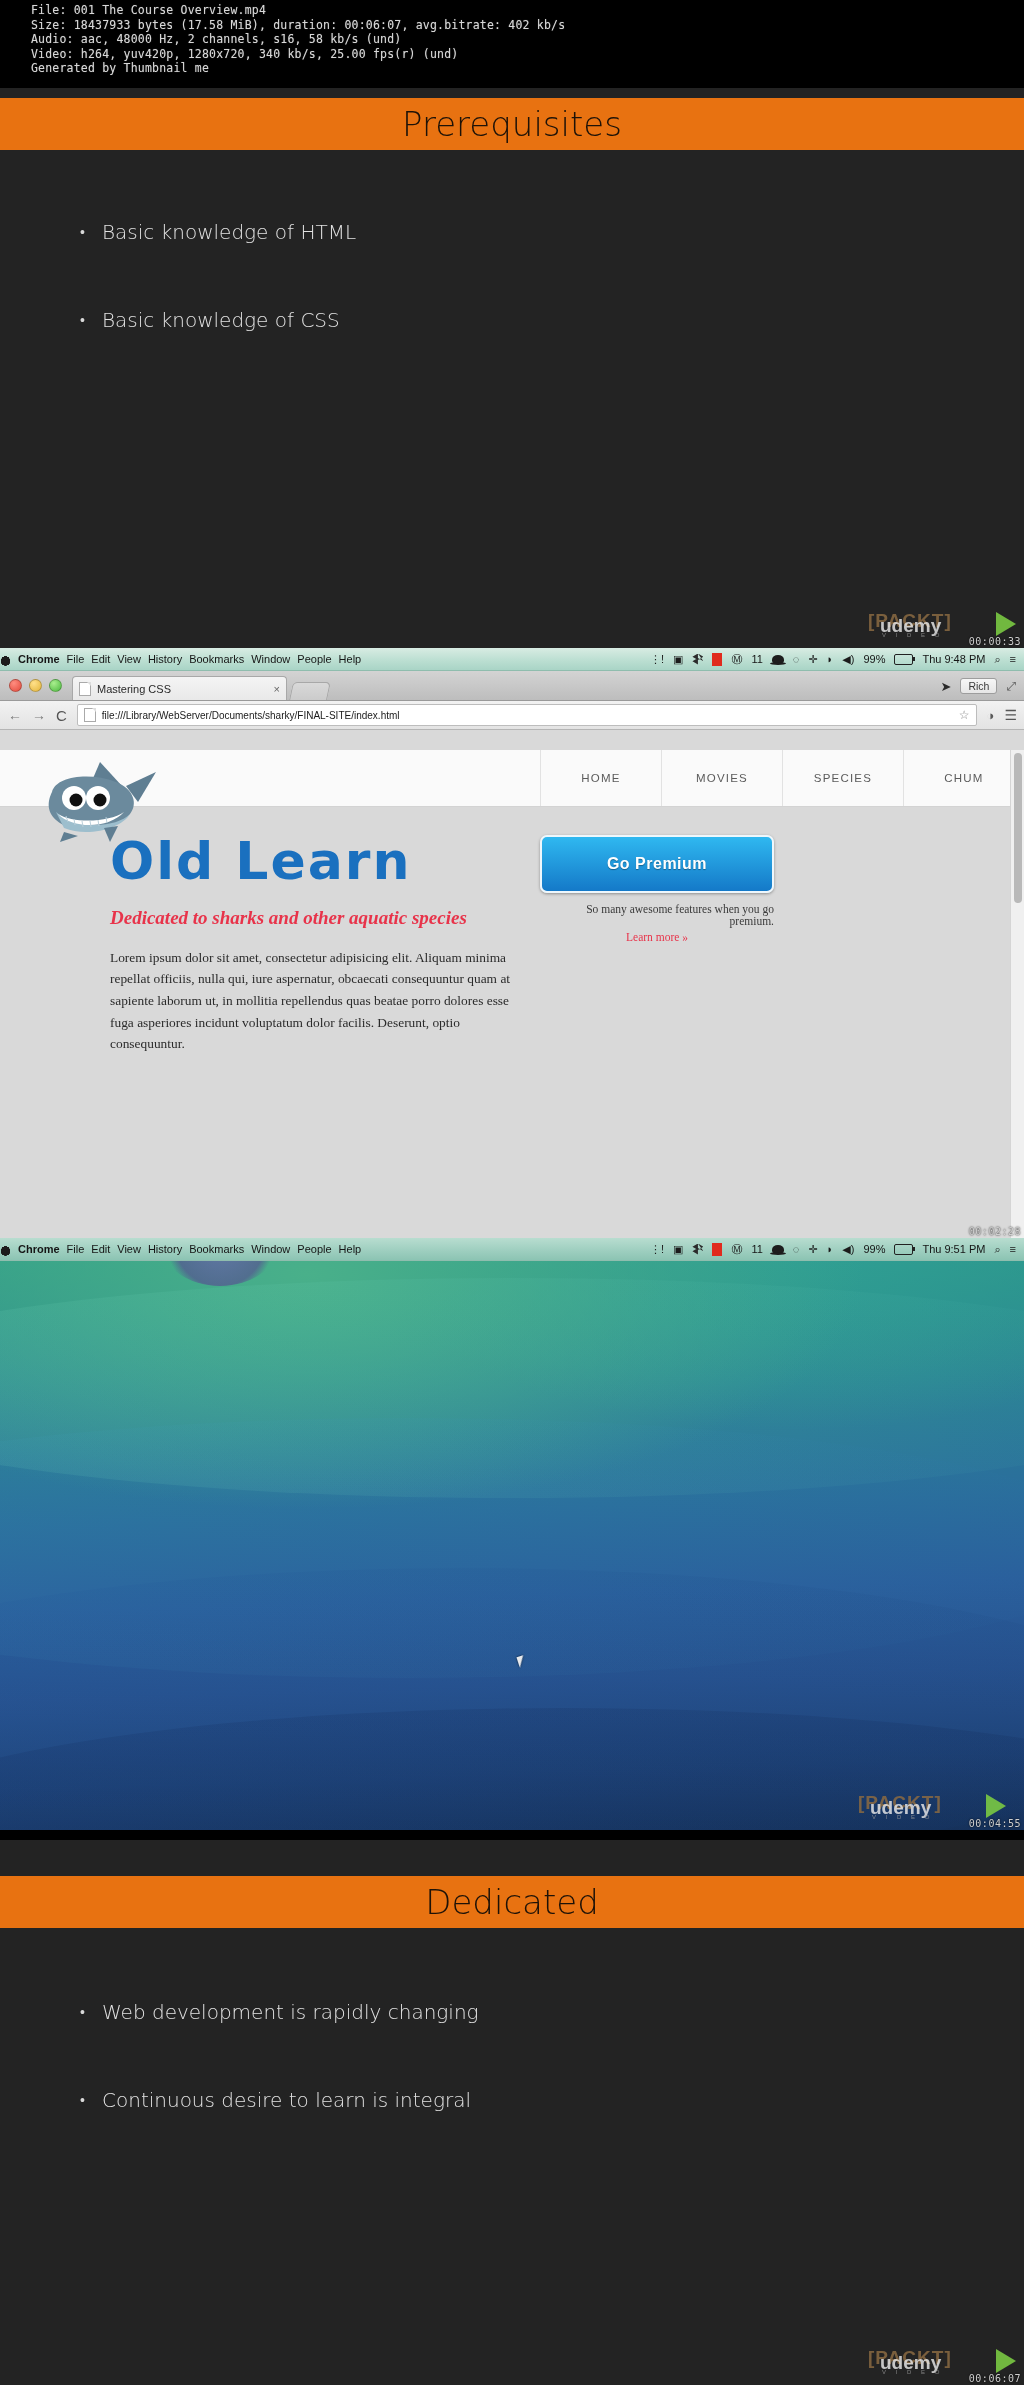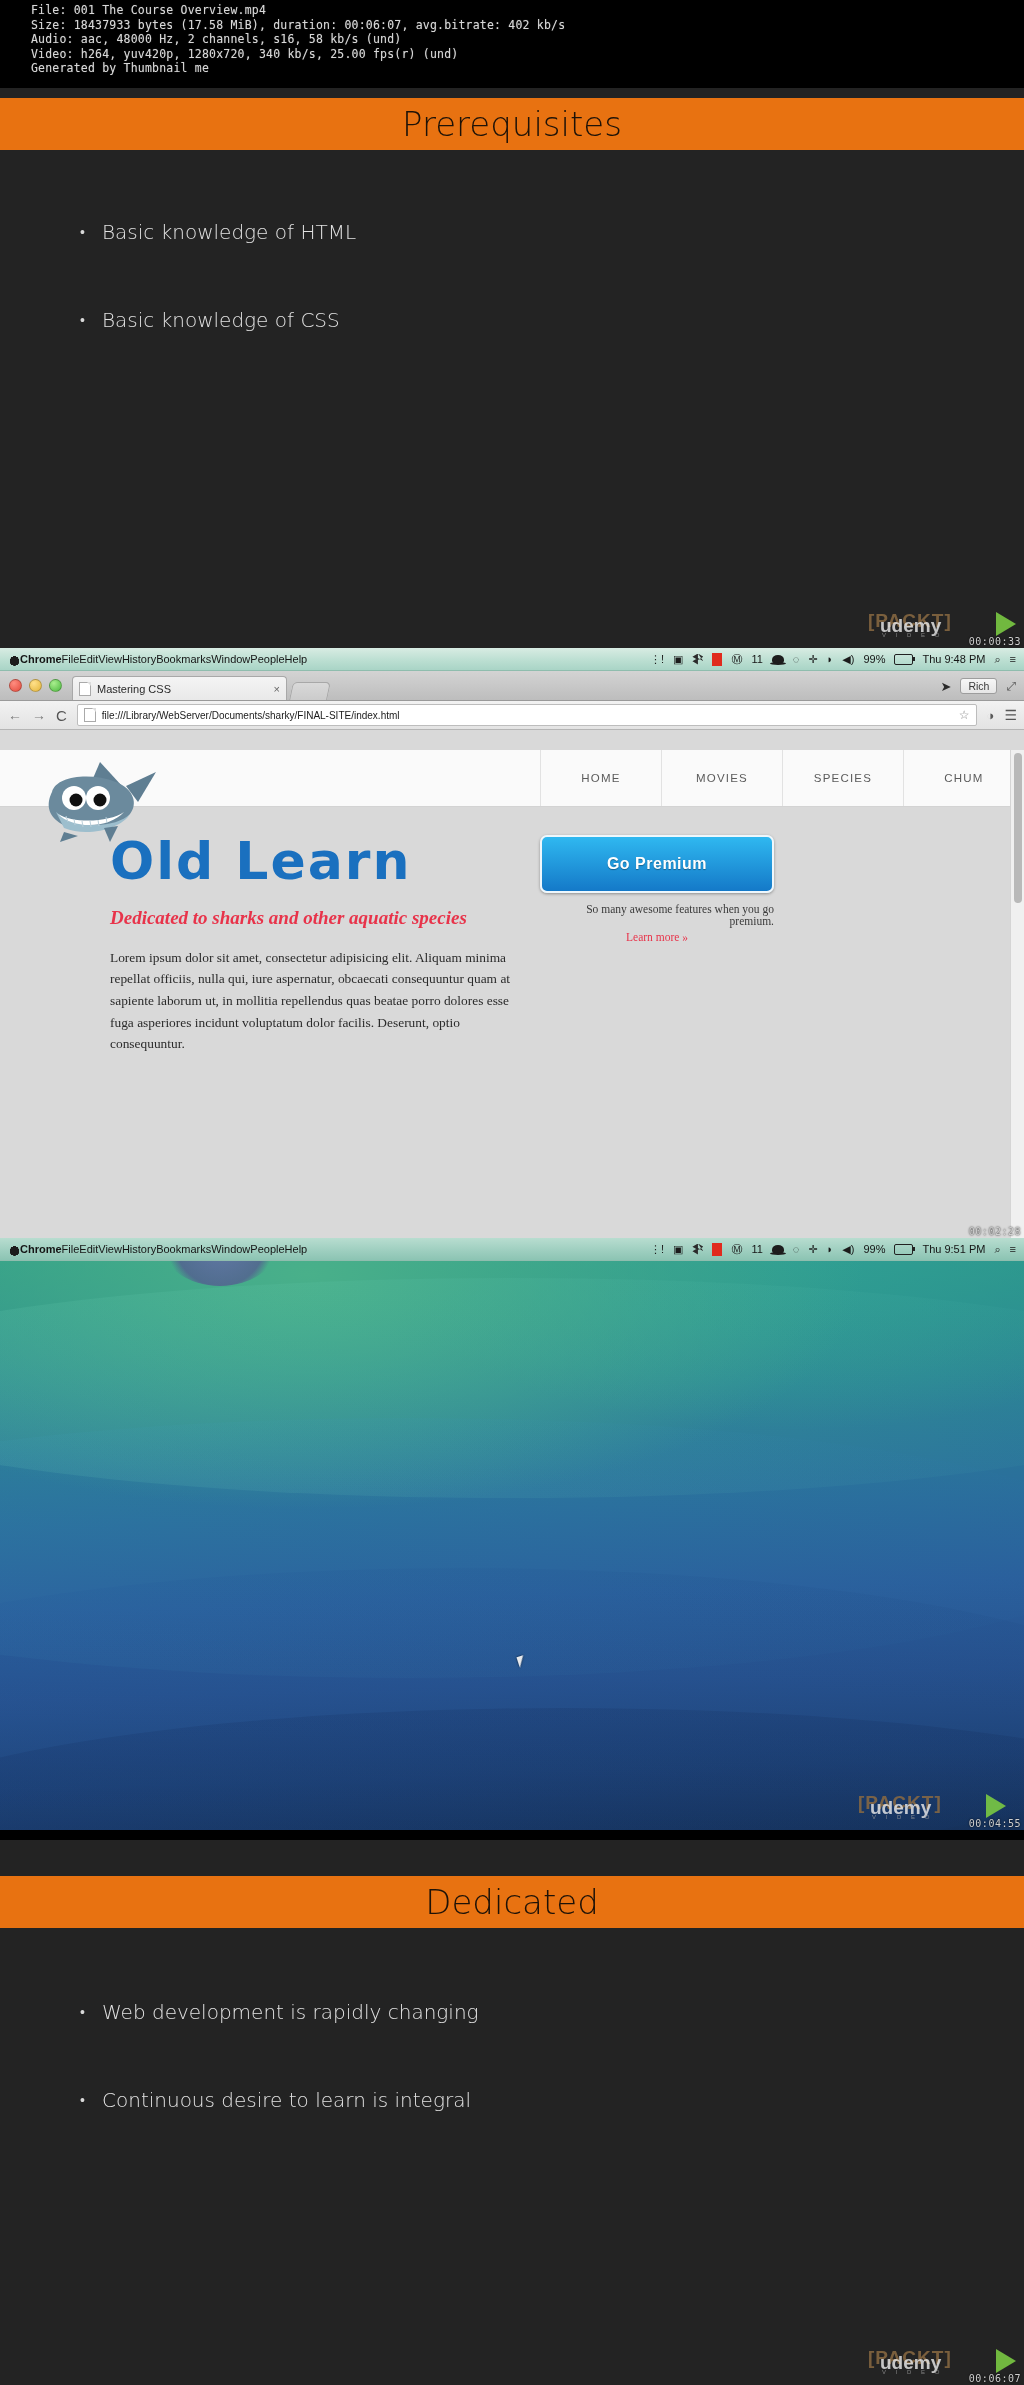--- a/index.html
+++ b/index.html
@@ -44,21 +44,21 @@
   .wm .tri{position:absolute;right:2px;top:4px;width:0;height:0;
       border-top:12px solid transparent;border-bottom:12px solid transparent;
       border-left:20px solid #7ac943;opacity:.9;}
 
   
   .macbar{position:absolute;left:0;width:100%;height:22px;
     background:linear-gradient(#d8ece3,#bcdfd2 55%,#a9d4c6);
     display:flex;align-items:center;z-index:30;
     border-bottom:1px solid #8fbdae;}
   .macbar.dark{background:linear-gradient(#b8ddd0,#9fcfc0 55%,#8cc4b3);}
-  .mb-left{display:flex;align-items:center;gap:0;padding-left:9px;}
+  .mb-left{display:flex;align-items:center;gap:7px;}
   .mb-right{margin-left:auto;display:flex;align-items:center;gap:9px;padding-right:8px;}
   .mb-item{font-size:11px;color:#151515;font-family:"Liberation Sans",sans-serif;
     white-space:nowrap;}
   .mb-item.bold{font-weight:bold;}
   .mb-icn{font-size:11px;color:#1b1b1b;line-height:1;display:inline-block;}
   .apple{width:11px;height:13px;background:#1c1c1c;
     -webkit-mask:radial-gradient(circle at 50% 62%,#000 48%,transparent 49%);
     border-radius:50% 50% 45% 45%/55% 55% 45% 45%;position:relative;}
   .apple:after{content:"";position:absolute;right:0px;top:-3px;width:5px;height:5px;
     background:#1c1c1c;border-radius:0 60% 0 60%;transform:rotate(18deg);}

